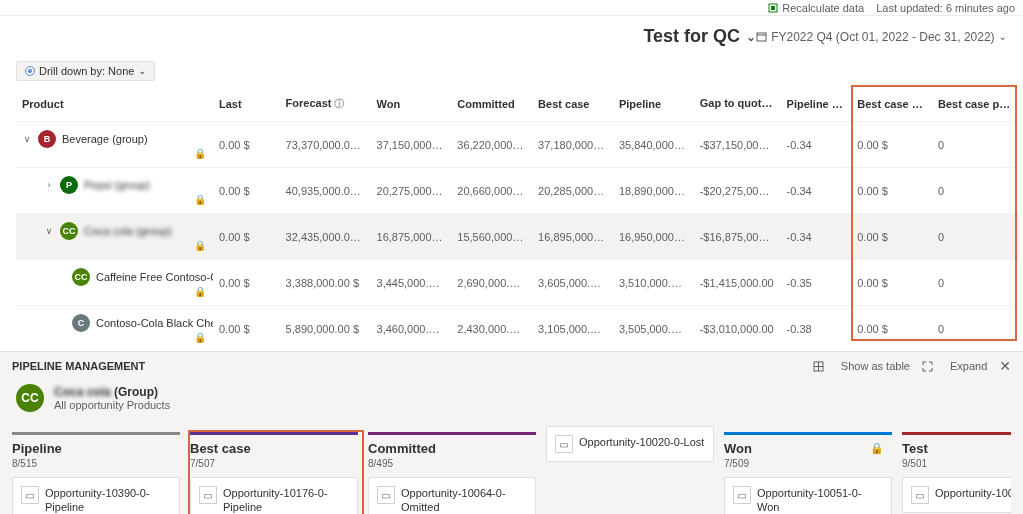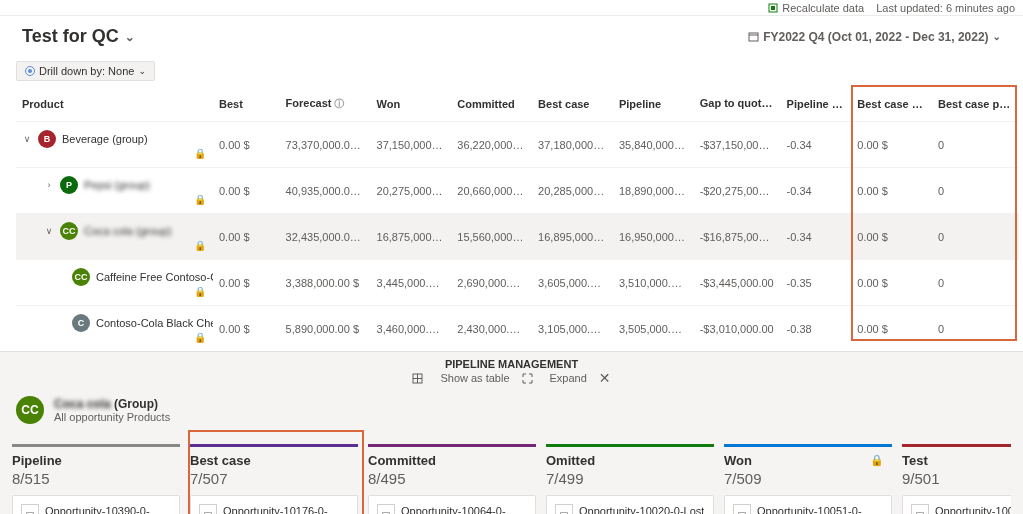--- a/index.html
+++ b/index.html
@@ -1,23 +1,23 @@
 <!DOCTYPE html>
 <html><head>
 <meta charset="utf-8">
 <style>
 * { box-sizing: border-box; margin: 0; padding: 0; font-family: "Segoe UI", Arial, sans-serif; }
 body { background: #fff; font-size: 12px; color: #323130; width: 1023px; height: 514px; overflow: hidden; }
 
 .topbar { display: flex; justify-content: flex-end; align-items: center; height: 16px; padding: 0 8px; gap: 12px; color: #605e5c; font-size: 11px; border-bottom: 1px solid #edebe9; }
 .topbar .recalc { display: flex; align-items: center; gap: 4px; cursor: pointer; }
 
-.header { display: flex; justify-content: space-between; align-items: center; padding: 10px 22px; }
+.header { display: flex; justify-content: flex-end; align-items: center; padding: 10px 16px; }
 .header .title { font-size: 18px; font-weight: 600; display: flex; align-items: center; gap: 6px; }
-.header .period { display: flex; align-items: center; gap: 4px; font-size: 12px; color: #605e5c; font-weight: bold; }
+.header .period { display: flex; align-items: center; gap: 4px; font-size: 12px; color: #605e5c; }
 
 .drill { padding: 4px 16px 10px 16px; }
 .drill-btn { display: inline-flex; align-items: center; gap: 4px; padding: 3px 8px; background: #f3f2f1; border: 1px solid #e1dfdd; border-radius: 2px; font-size: 11px; cursor: pointer; }
 .target-icon { width: 10px; height: 10px; border: 1px solid #5b8cde; border-radius: 50%; position: relative; }
 .target-icon::after { content: ""; position: absolute; top: 2px; left: 2px; width: 4px; height: 4px; background: #5b8cde; border-radius: 50%; }
 
 .table-wrap { position: relative; padding: 0 4px 0 16px; }
 .tbl { width: 100%; border-collapse: collapse; font-size: 11px; table-layout: fixed; }
 .tbl th { text-align: left; font-weight: 600; color: #323130; padding: 6px 6px 10px 6px; white-space: nowrap; overflow: hidden; text-overflow: ellipsis; }
 .tbl td { padding: 8px 6px; color: #605e5c; white-space: nowrap; overflow: hidden; text-overflow: ellipsis; }
@@ -26,36 +26,36 @@
 .prod-cell { display: flex; align-items: center; gap: 6px; color: #323130; }
 .chev { width: 10px; display: inline-block; text-align: center; color: #605e5c; font-size: 9px; }
 .avatar { width: 18px; height: 18px; border-radius: 50%; color: #fff; display: inline-flex; align-items: center; justify-content: center; font-size: 9px; font-weight: 600; flex-shrink: 0; }
 .blur-txt { filter: blur(2px); }
 .lock-icon { color: #a19f9d; font-size: 10px; }
 .info-ic { color: #a19f9d; font-size: 10px; }
 .highlight-box { position: absolute; border: 2px solid #d9663d; pointer-events: none; }
 .hl-grid { top: -6px; right: 6px; width: 166px; height: 256px; }
 
 .pipe-section { background: #f5f4f2; border-top: 1px solid #e1dfdd; padding: 6px 12px 0 12px; position: relative; height: 248px; }
-.pipe-head { display: flex; justify-content: space-between; align-items: center; font-size: 11px; color: #323130; font-weight: 600; flex-direction: column; }
+.pipe-head { display: flex; justify-content: space-between; align-items: center; font-size: 11px; color: #323130; font-weight: 600; }
 .pipe-tools { display: flex; align-items: center; gap: 12px; font-weight: 400; color: #605e5c; }
 .pipe-tools span { display: inline-flex; align-items: center; gap: 17px; cursor: pointer; }
 .close-x { font-size: 14px; cursor: pointer; color: #605e5c; }
 
 .group-row { display: flex; align-items: center; gap: 10px; padding: 10px 4px 14px 4px; }
 .group-av { width: 28px; height: 28px; border-radius: 50%; background: #498205; color: #fff; display: flex; align-items: center; justify-content: center; font-weight: 600; font-size: 12px; }
 .group-title { font-size: 12px; font-weight: 600; }
 .group-sub { font-size: 11px; color: #605e5c; }
 
 .kanban { display: flex; gap: 10px; height: 166px; overflow: hidden; }
 .kcol { flex: 1 0 168px; min-width: 0; }
 .kcol-head { padding: 6px 0 8px 0; }
 .kbar { height: 3px; margin-bottom: 6px; }
 .ktitle { font-size: 13px; font-weight: 600; display: flex; align-items: center; justify-content: space-between; padding-right: 8px; }
-.kcount { font-size: 15px; color: #605e5c; margin-top: 2px; }
+.kcount { font-size: 10px; color: #605e5c; margin-top: 2px; }
 .kcards { display: flex; flex-direction: column; gap: 10px; }
 .kcard { background: #fff; border: 1px solid #e1dfdd; border-radius: 2px; padding: 8px; }
 .kcard-top { display: flex; align-items: flex-start; gap: 6px; }
 .doc-ic { width: 18px; height: 18px; border: 1px solid #d2d0ce; display: inline-flex; align-items: center; justify-content: center; font-size: 10px; color: #605e5c; flex-shrink: 0; }
 .kcard-title { font-size: 11px; line-height: 1.3; color: #323130; overflow: hidden; }
 .hl-kanban { position: absolute; border: 2px solid #d9663d; pointer-events: none; left: 188px; top: 78px; width: 176px; height: 176px; }
 .lock-sm { font-size: 11px; color: #a19f9d; }
 </style>
 </head>
 <body>
@@ -105,21 +105,21 @@
         <col style="width:80px">
         <col style="width:80px">
         <col style="width:86px">
         <col style="width:70px">
         <col style="width:80px">
         <col style="width:86px">
     </colgroup>
     <thead>
         <tr id="grid-head">
           <th>Product</th>
-          <th>Best</th>
+          <th>Last</th>
           <th>Forecast<span class="info-ic"> ⓘ</span></th>
           <th>Won</th>
           <th>Committed</th>
           <th>Best case</th>
           <th>Pipeline</th>
           <th>Gap to quota<span class="info-ic"> ⓘ</span></th>
           <th>Pipeline cove...</th>
           <th>Best case disco...</th>
           <th>Best case produ...</th>
         </tr>
@@ -193,21 +193,21 @@
               <span>Caffeine Free Contoso-Cola</span>
             </div>
             <span class="lock-icon" style="float: right;">🔒</span>
           </td>
           <td class="num">0.00 $</td>
           <td class="num">3,388,000.00 $</td>
           <td class="num">3,445,000.00 $</td>
           <td class="num">2,690,000.00 $</td>
           <td class="num">3,605,000.00 $</td>
           <td class="num">3,510,000.00 $</td>
-          <td class="num">-$3,445,000.00</td>
+          <td class="num">-$1,415,000.00</td>
           <td class="num">-0.35</td>
           <td class="num">0.00 $</td>
           <td class="num">0</td>
         </tr>
         <tr>
           <td>
             <div class="prod-cell" style="padding-left: 44px;">
               <span class="chev"></span>
               <span class="avatar" style="background: rgb(105, 121, 126);">C</span>
               <span>Contoso-Cola Black Cherry Va</span>
@@ -308,27 +308,20 @@
         <div class="kcards">
           <div class="kcard">
             <div class="kcard-top">
               <span class="doc-ic">▭</span>
               <div class="kcard-title">Opportunity-10064-0-Omitted</div>
             </div>
           </div>
         </div>
       </div>
       <div class="kcol">
-        <div class="kcol-head">
-          <div class="kbar" style="background: rgb(16, 124, 16);"></div>
-          <div class="ktitle">
-            <span>Omitted</span>
-          </div>
-          <div class="kcount">7/499</div>
-        </div>
         <div class="kcards">
           <div class="kcard">
             <div class="kcard-top">
               <span class="doc-ic">▭</span>
               <div class="kcard-title">Opportunity-10020-0-Lost</div>
             </div>
           </div>
         </div>
       </div>
       <div class="kcol">

